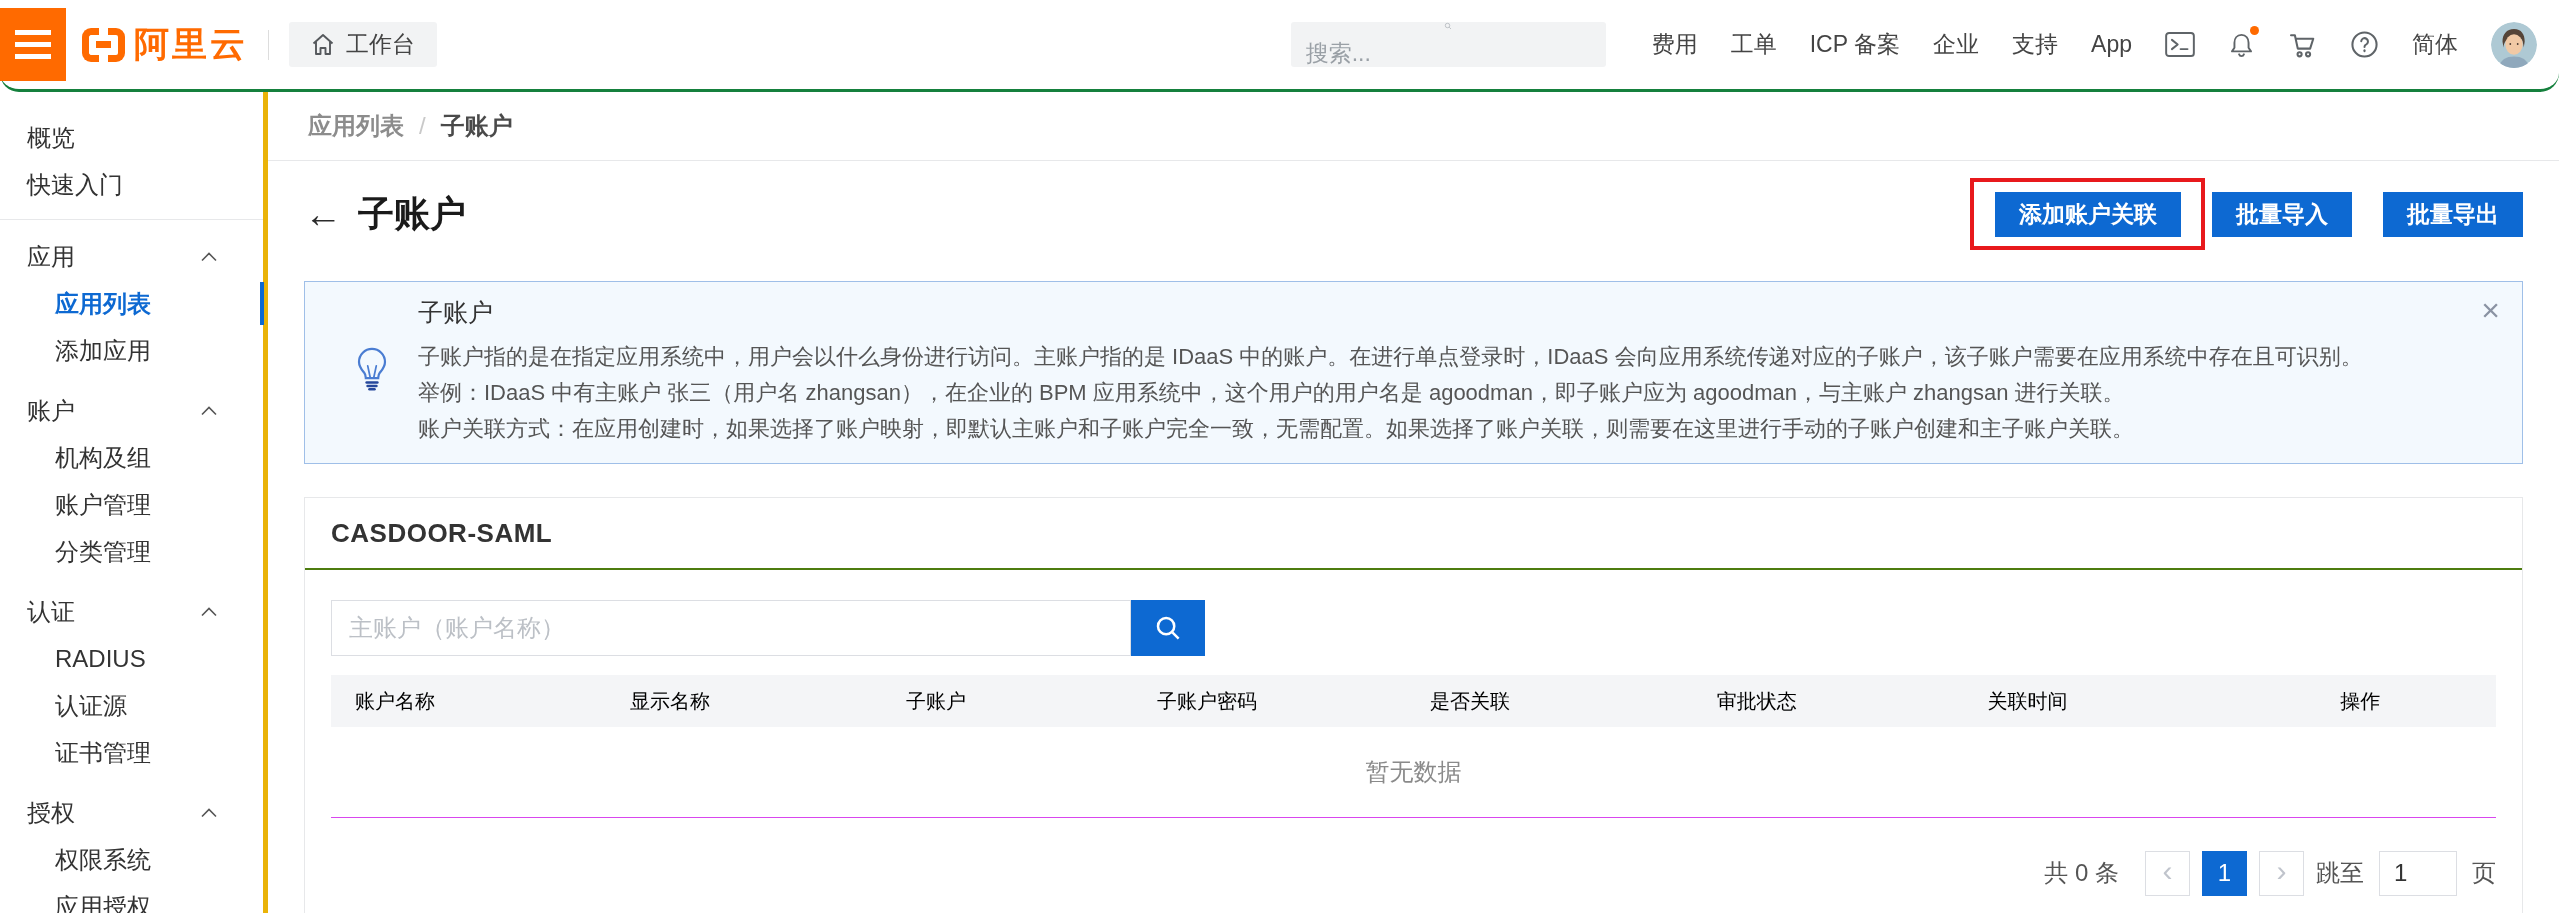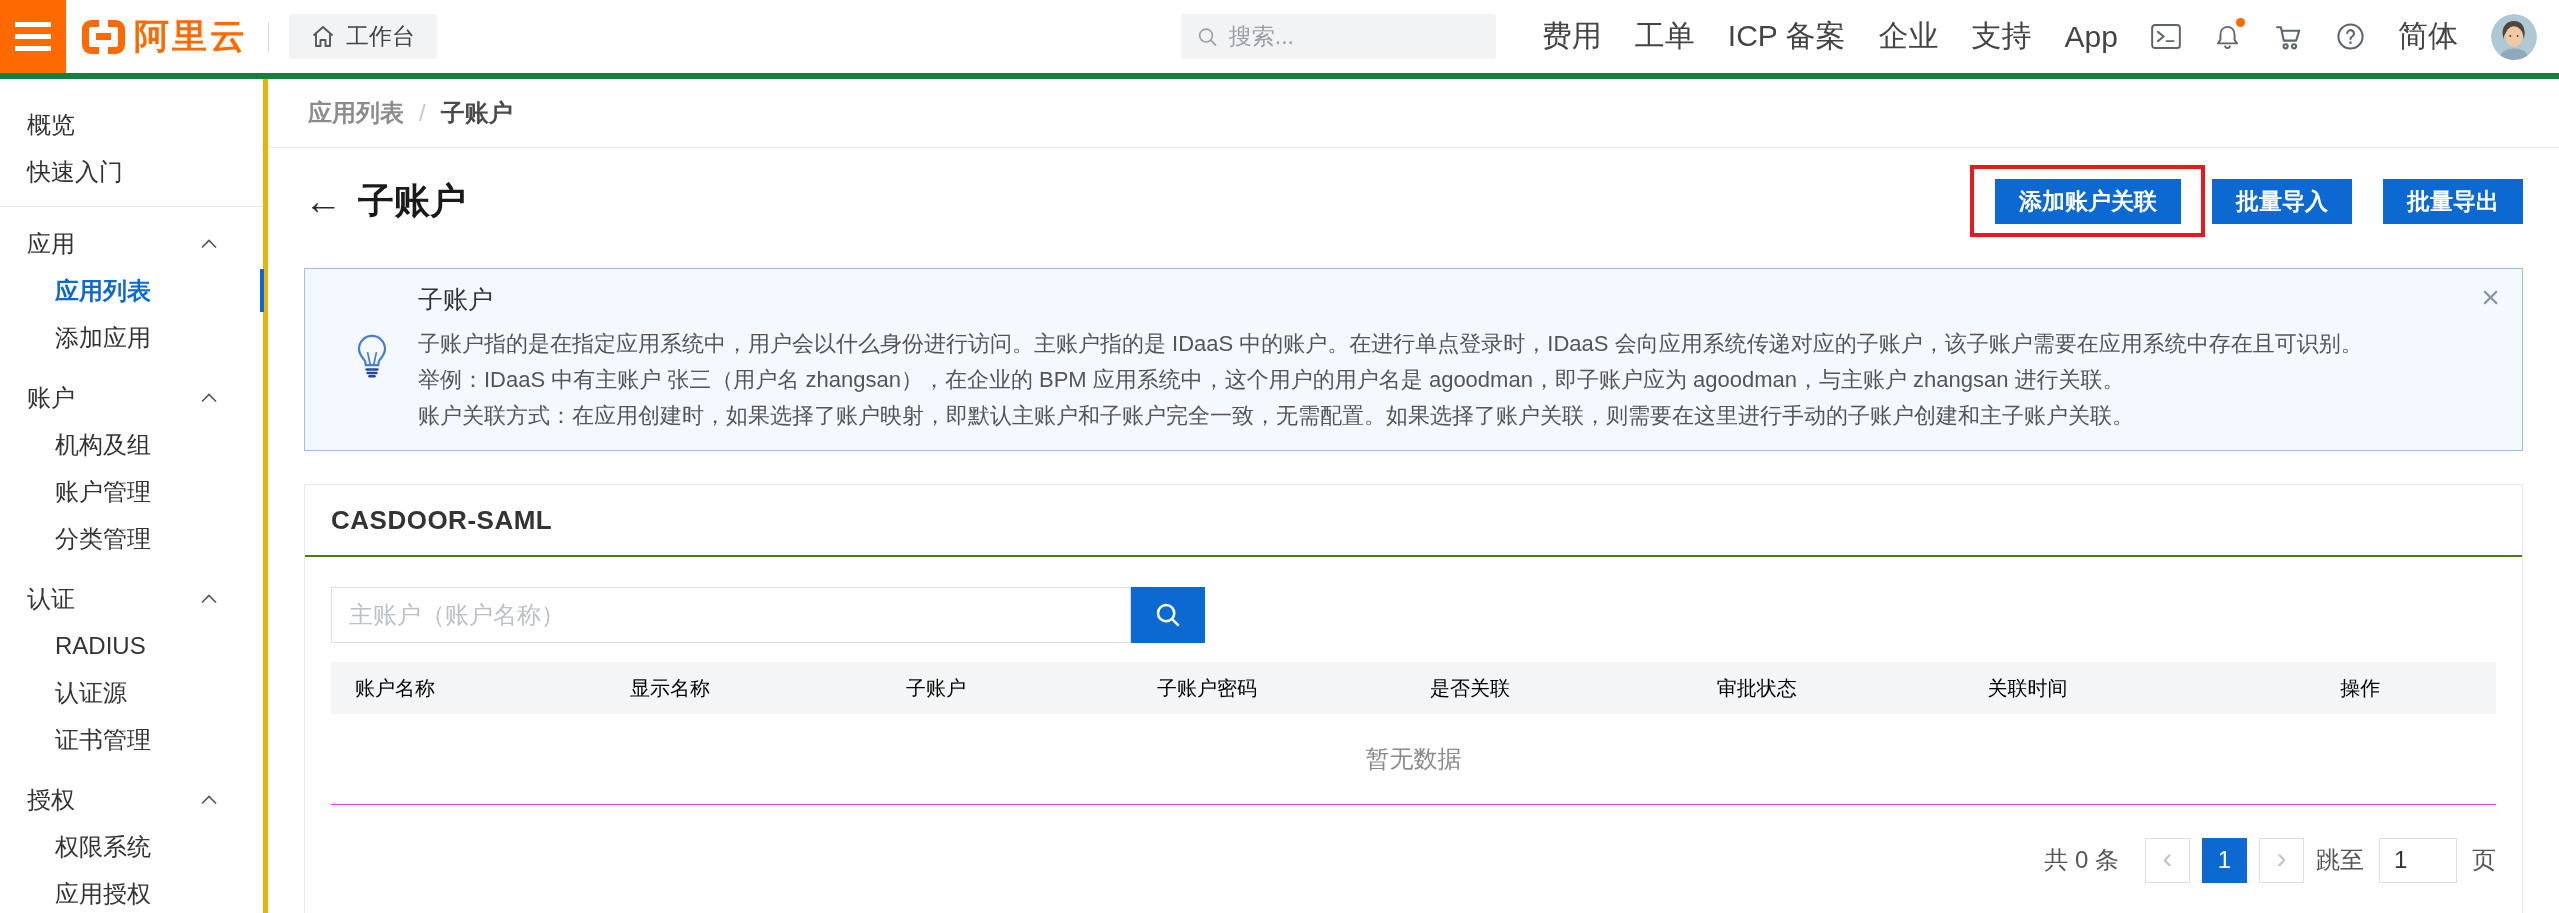--- a/index.html
+++ b/index.html
@@ -2,35 +2,35 @@
 <html><head>
 <meta charset="utf-8">
 <style>
   * { margin:0; padding:0; box-sizing:border-box; }
   html,body { width:2559px; height:913px; overflow:hidden; }
   body {
     font-family:"Liberation Sans","DejaVu Sans",sans-serif;
     color:#333; background:#fff; font-size:24px;
   }
   
-  .navbar { height:79px; display:flex; align-items:center; border-bottom:6px solid #15803d; background:#fff; }
+  .navbar { height:92px; display:flex; align-items:center; border-bottom:3px solid #15803d; background:#fff;border-radius:19px; }
   .hamburger { width:66px; height:73px; background:#ff6a00; display:flex; flex-direction:column; justify-content:center; align-items:center; gap:7px; cursor:pointer; flex-shrink:0; }
   .hamburger i { display:block; width:36px; height:5px; background:#fff; }
   .logo { display:flex; align-items:center; margin-left:16px; cursor:pointer; }
   .brk { width:17px; height:34px; border:7px solid #ff6a00; }
   .brk.l { border-right:none; border-radius:9px 0 0 9px; }
   .brk.r { border-left:none; border-radius:0 9px 9px 0; }
   .dash { width:15px; height:7px; background:#ff6a00; margin:0 -3px; z-index:1; }
   .logo-text { font-size:35px; font-weight:bold; color:#ff6a00; margin-left:9px; letter-spacing:3px; }
   .nav-divider { width:1px; height:30px; background:#ddd; margin:0 20px; }
   .workbench { height:45px; background:#f2f3f4; border-radius:3px; display:flex; align-items:center; gap:11px; padding:0 22px; color:#444; font-size:23px; cursor:pointer; }
-  .nav-search { margin-left:auto; width:315px; height:45px; background:#f2f3f4; border-radius:3px; display:flex; align-items:center; padding:0 15px; gap:10px; }
+  .nav-search { margin-left:auto; width:315px; height:45px; background:#f2f3f4; border-radius:3px; display:flex; align-items:center; padding:0 15px; gap:10px;flex-direction:column; }
   .nav-search input { border:none; background:transparent; outline:none; font-size:23px; color:#333; width:100%; font-family:inherit; }
   .nav-search input::placeholder { color:#9aa0a6; }
-  .nav-right { display:flex; align-items:center; gap:33px; margin-left:46px; margin-right:22px; font-size:30px; color:#444; }
+  .nav-right { display:flex; align-items:center; gap:33px; margin-left:46px; margin-right:22px; font-size:23px; color:#444; }
   .nav-link { cursor:pointer; white-space:nowrap; }
   .nav-icon { display:flex; align-items:center; cursor:pointer; position:relative; }
   .bell-dot { position:absolute; top:-5px; right:-4px; width:9px; height:9px; border-radius:50%; background:#ff6a00; }
   .avatar { width:46px; height:46px; border-radius:50%; overflow:hidden; cursor:pointer; flex-shrink:0; }
   
   .page-row { display:flex; height:840px; }
   .sidebar { width:268px; flex-shrink:0; border-right:5px solid #eab308; padding-top:22px; background:#fff; }
   .side-item { height:47px; display:flex; align-items:center; padding-left:27px; font-size:24px; color:#333; cursor:pointer; position:relative; }
   .side-sub { padding-left:55px; }
   .side-sub.active { color:#0d69d2; font-weight:bold; }

